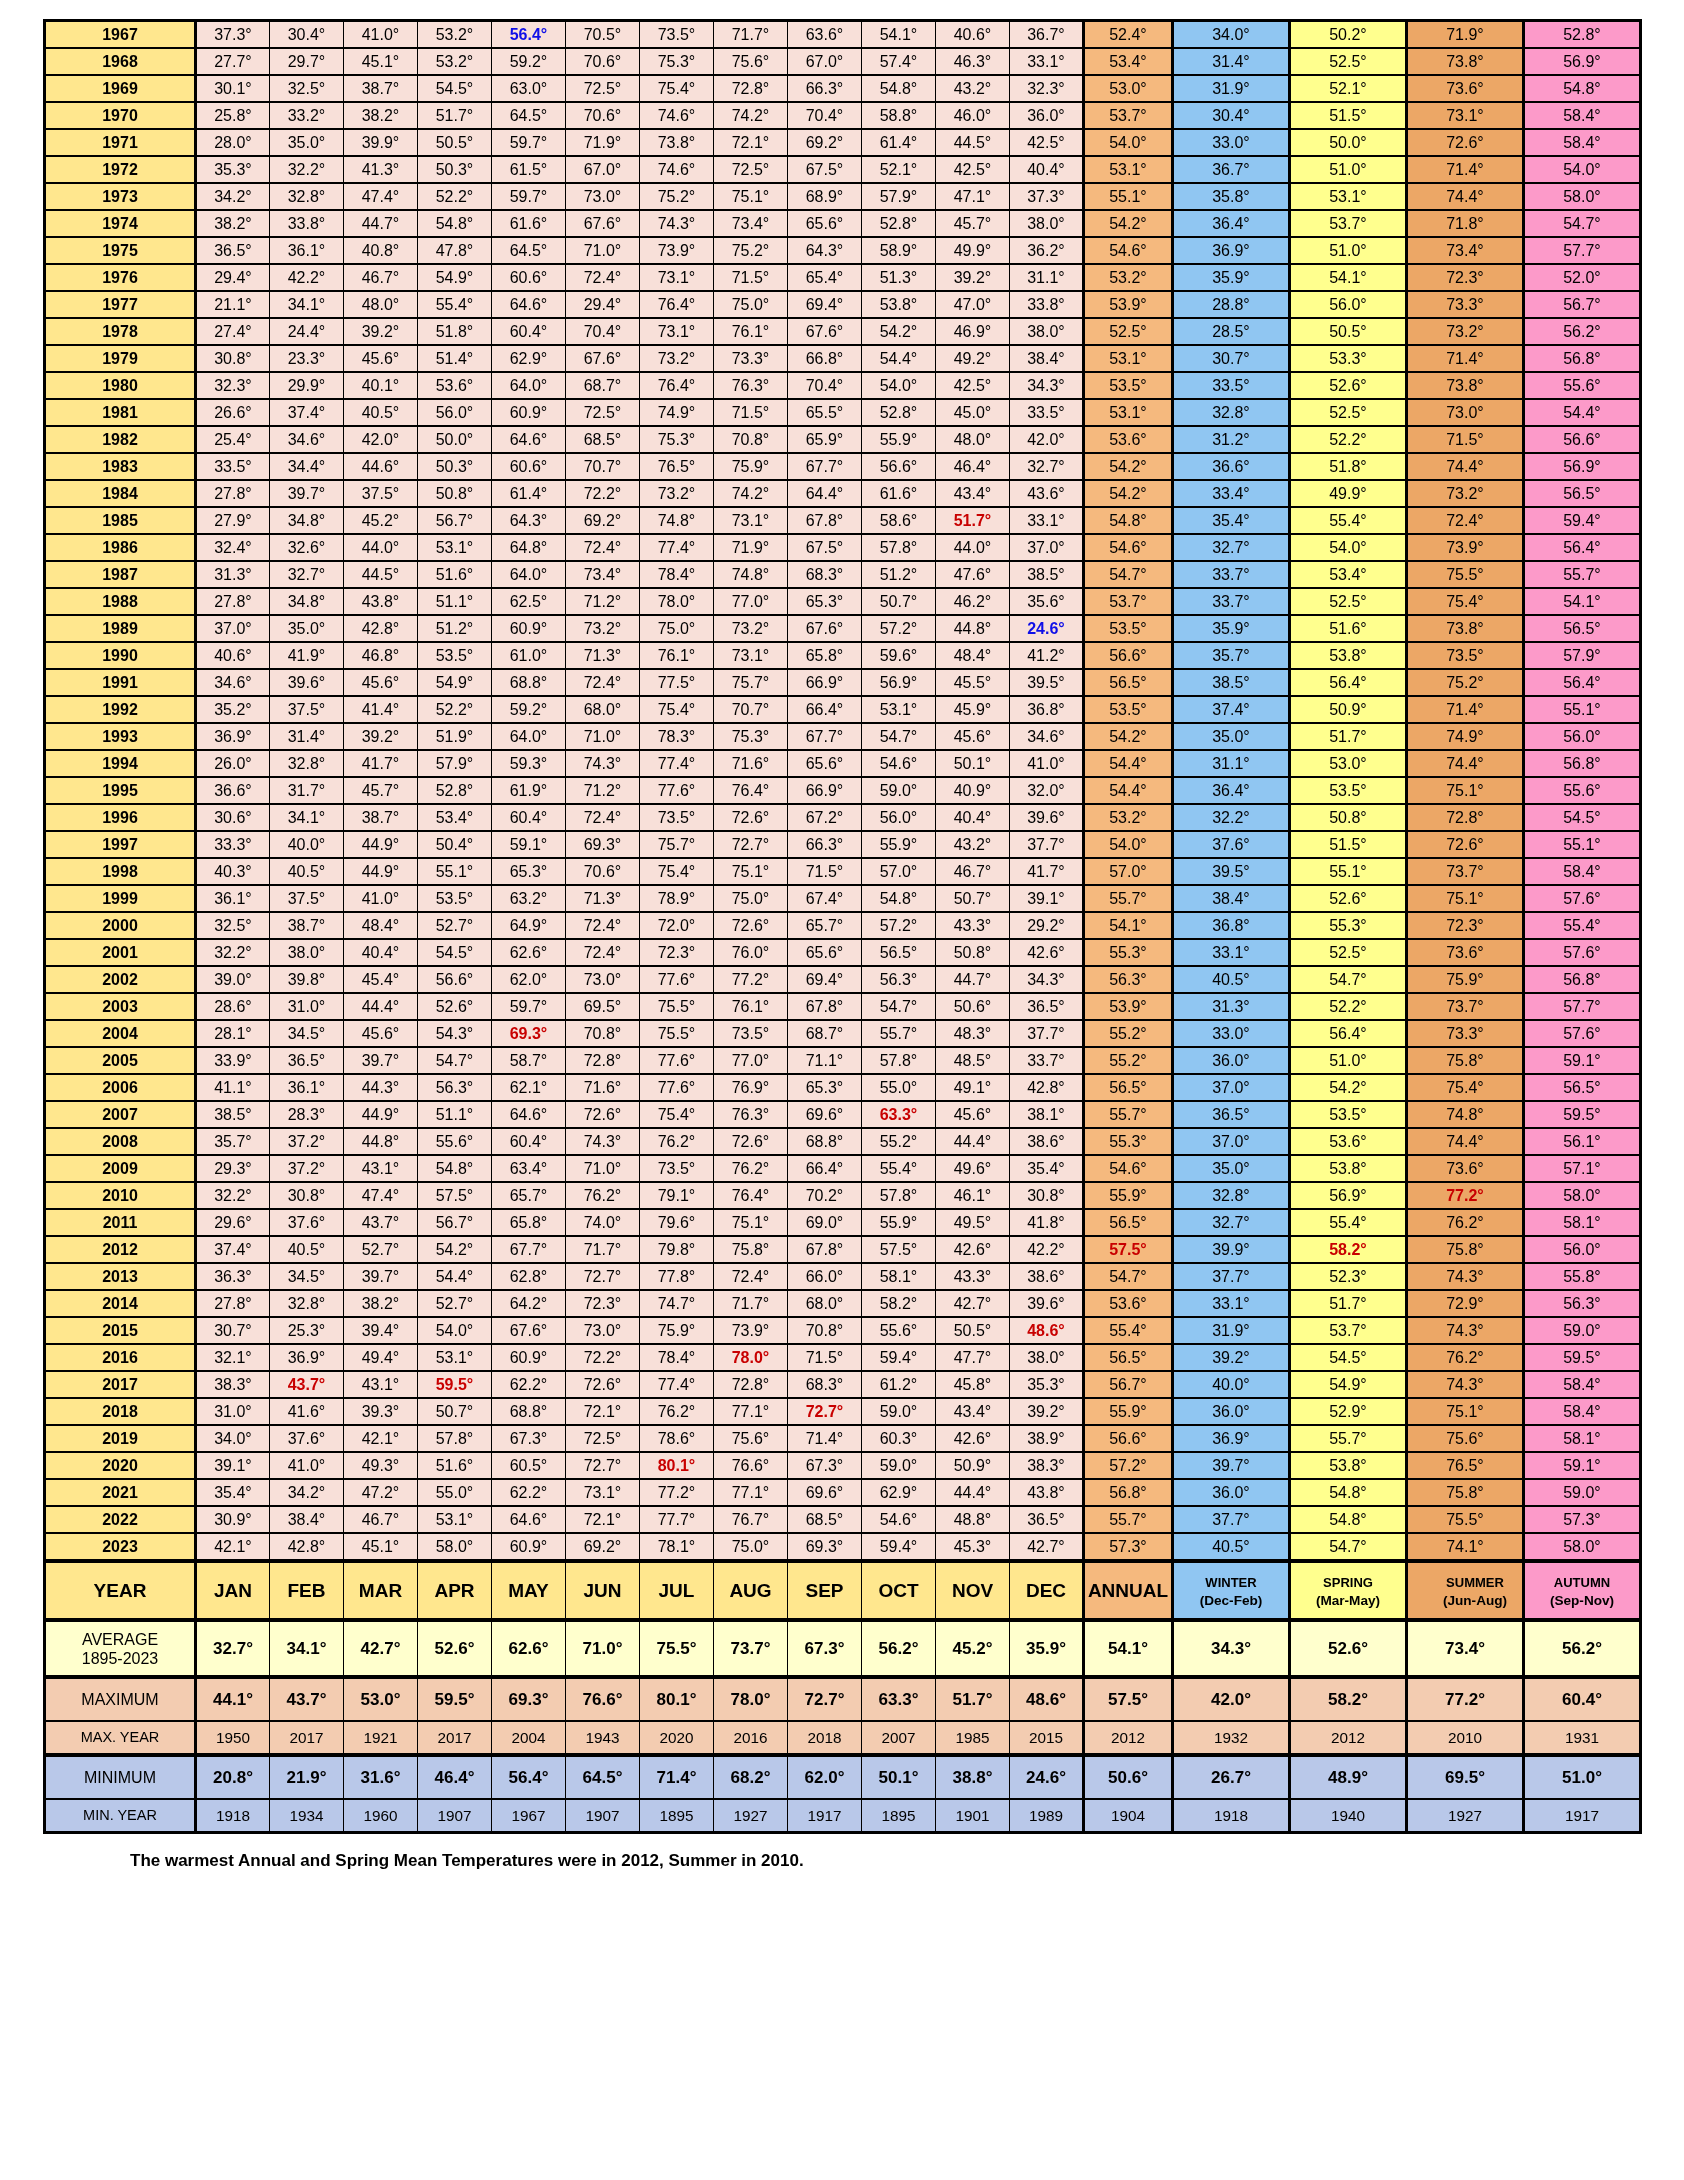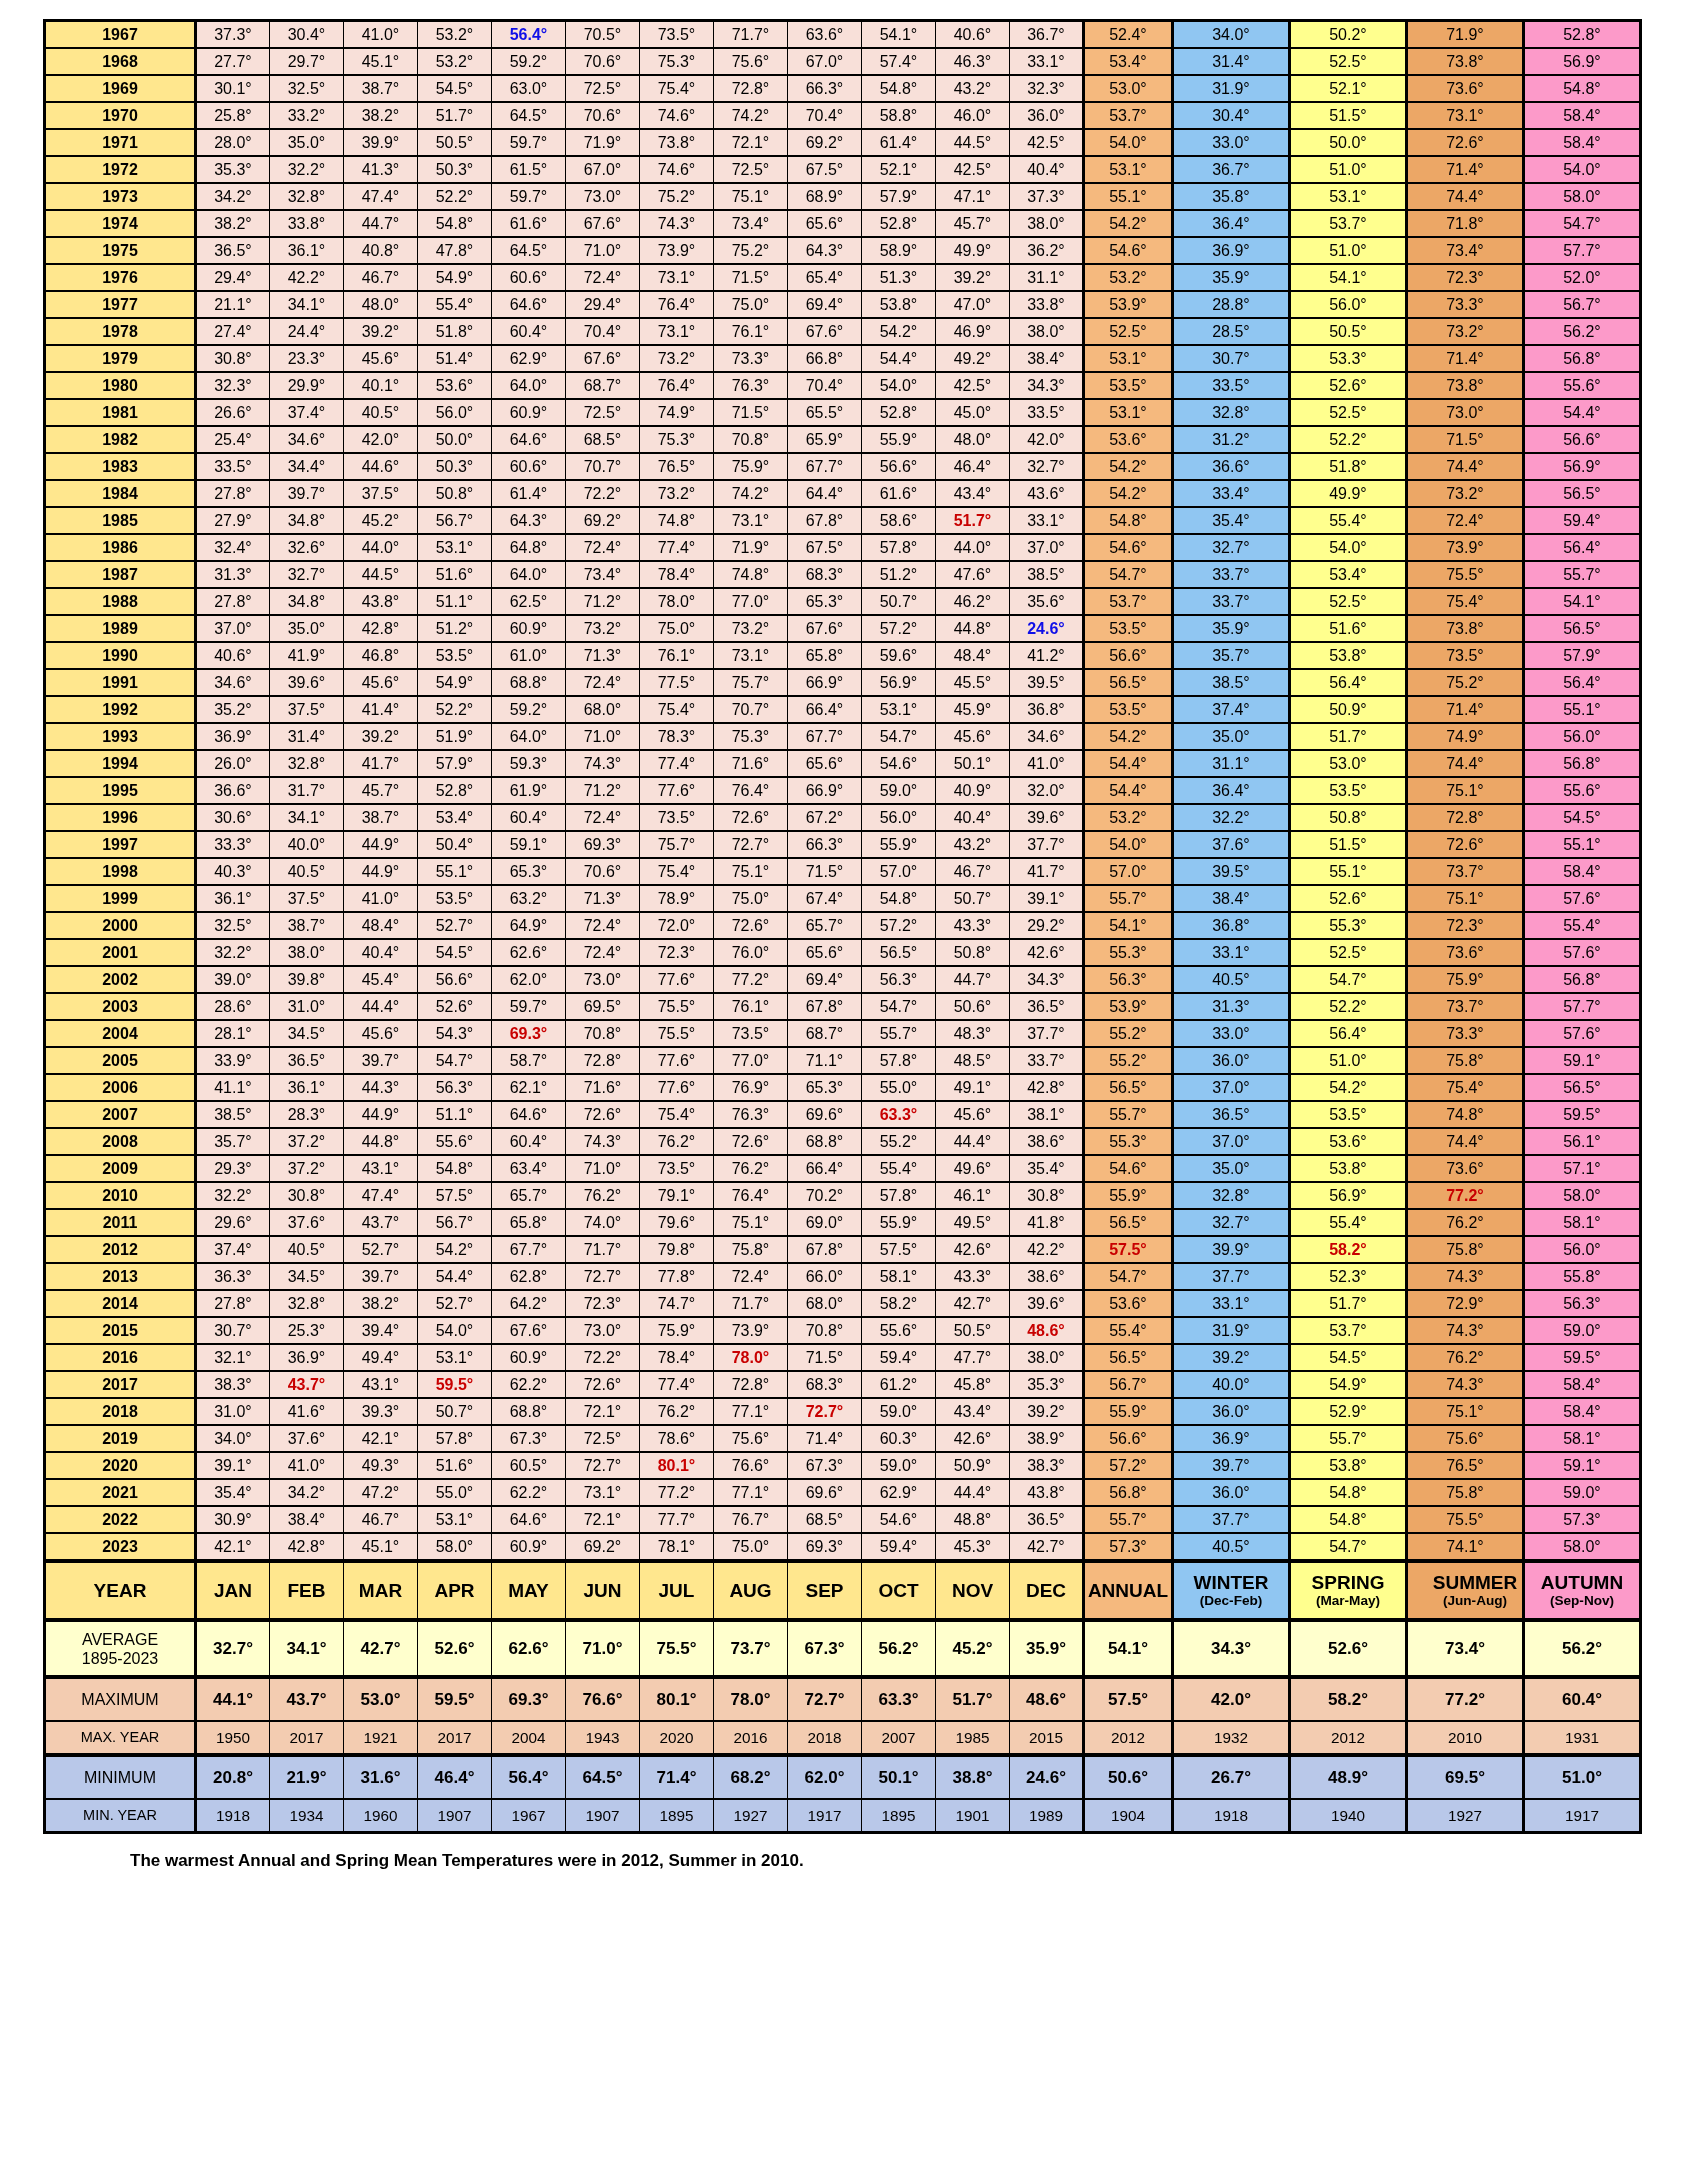--- a/index.html
+++ b/index.html
@@ -59,21 +59,21 @@
     font-size: 19px;
     font-weight: bold;
     margin-left: 43px;
   }
   th.h-gold   { background: var(--gold); }
   th.h-annual { background: var(--annual); }
   th.h-winter { background: var(--winter); }
   th.h-spring { background: var(--spring); }
   th.h-summer { background: var(--summer); padding-left: 20px; }
   th.h-autumn { background: var(--autumn); }
-  .season-name { font-size: 19px; font-weight: bold; line-height: 20.4px; }
+  .season-name { font-size: 13px; font-weight: bold; line-height: 20.4px; }
   .season-sub  { font-size: 13.6px; font-weight: bold; line-height: 15.3px; }
 
   
   tr.row-average td { background: var(--avgbg); height: 53px; font-size: 17px; font-weight: bold; border-bottom-width: 4.3px; }
   tr.row-maximum td { background: var(--maxbg); height: 41px; font-size: 17px; font-weight: bold; }
   tr.row-maxyear td { background: var(--maxbg); height: 31px; font-size: 15.3px; font-weight: normal; border-bottom-width: 4.3px; }
   tr.row-minimum td { background: var(--minbg); height: 41px; font-size: 17px; font-weight: bold; }
   tr.row-minyear td { background: var(--minbg); height: 31px; font-size: 15.3px; font-weight: normal; }
   .sum-label-line  { font-size: 16px; font-weight: normal; line-height: 19px; }
   tr.row-maxyear td.sum-label, tr.row-minyear td.sum-label { font-size: 14.5px; }

